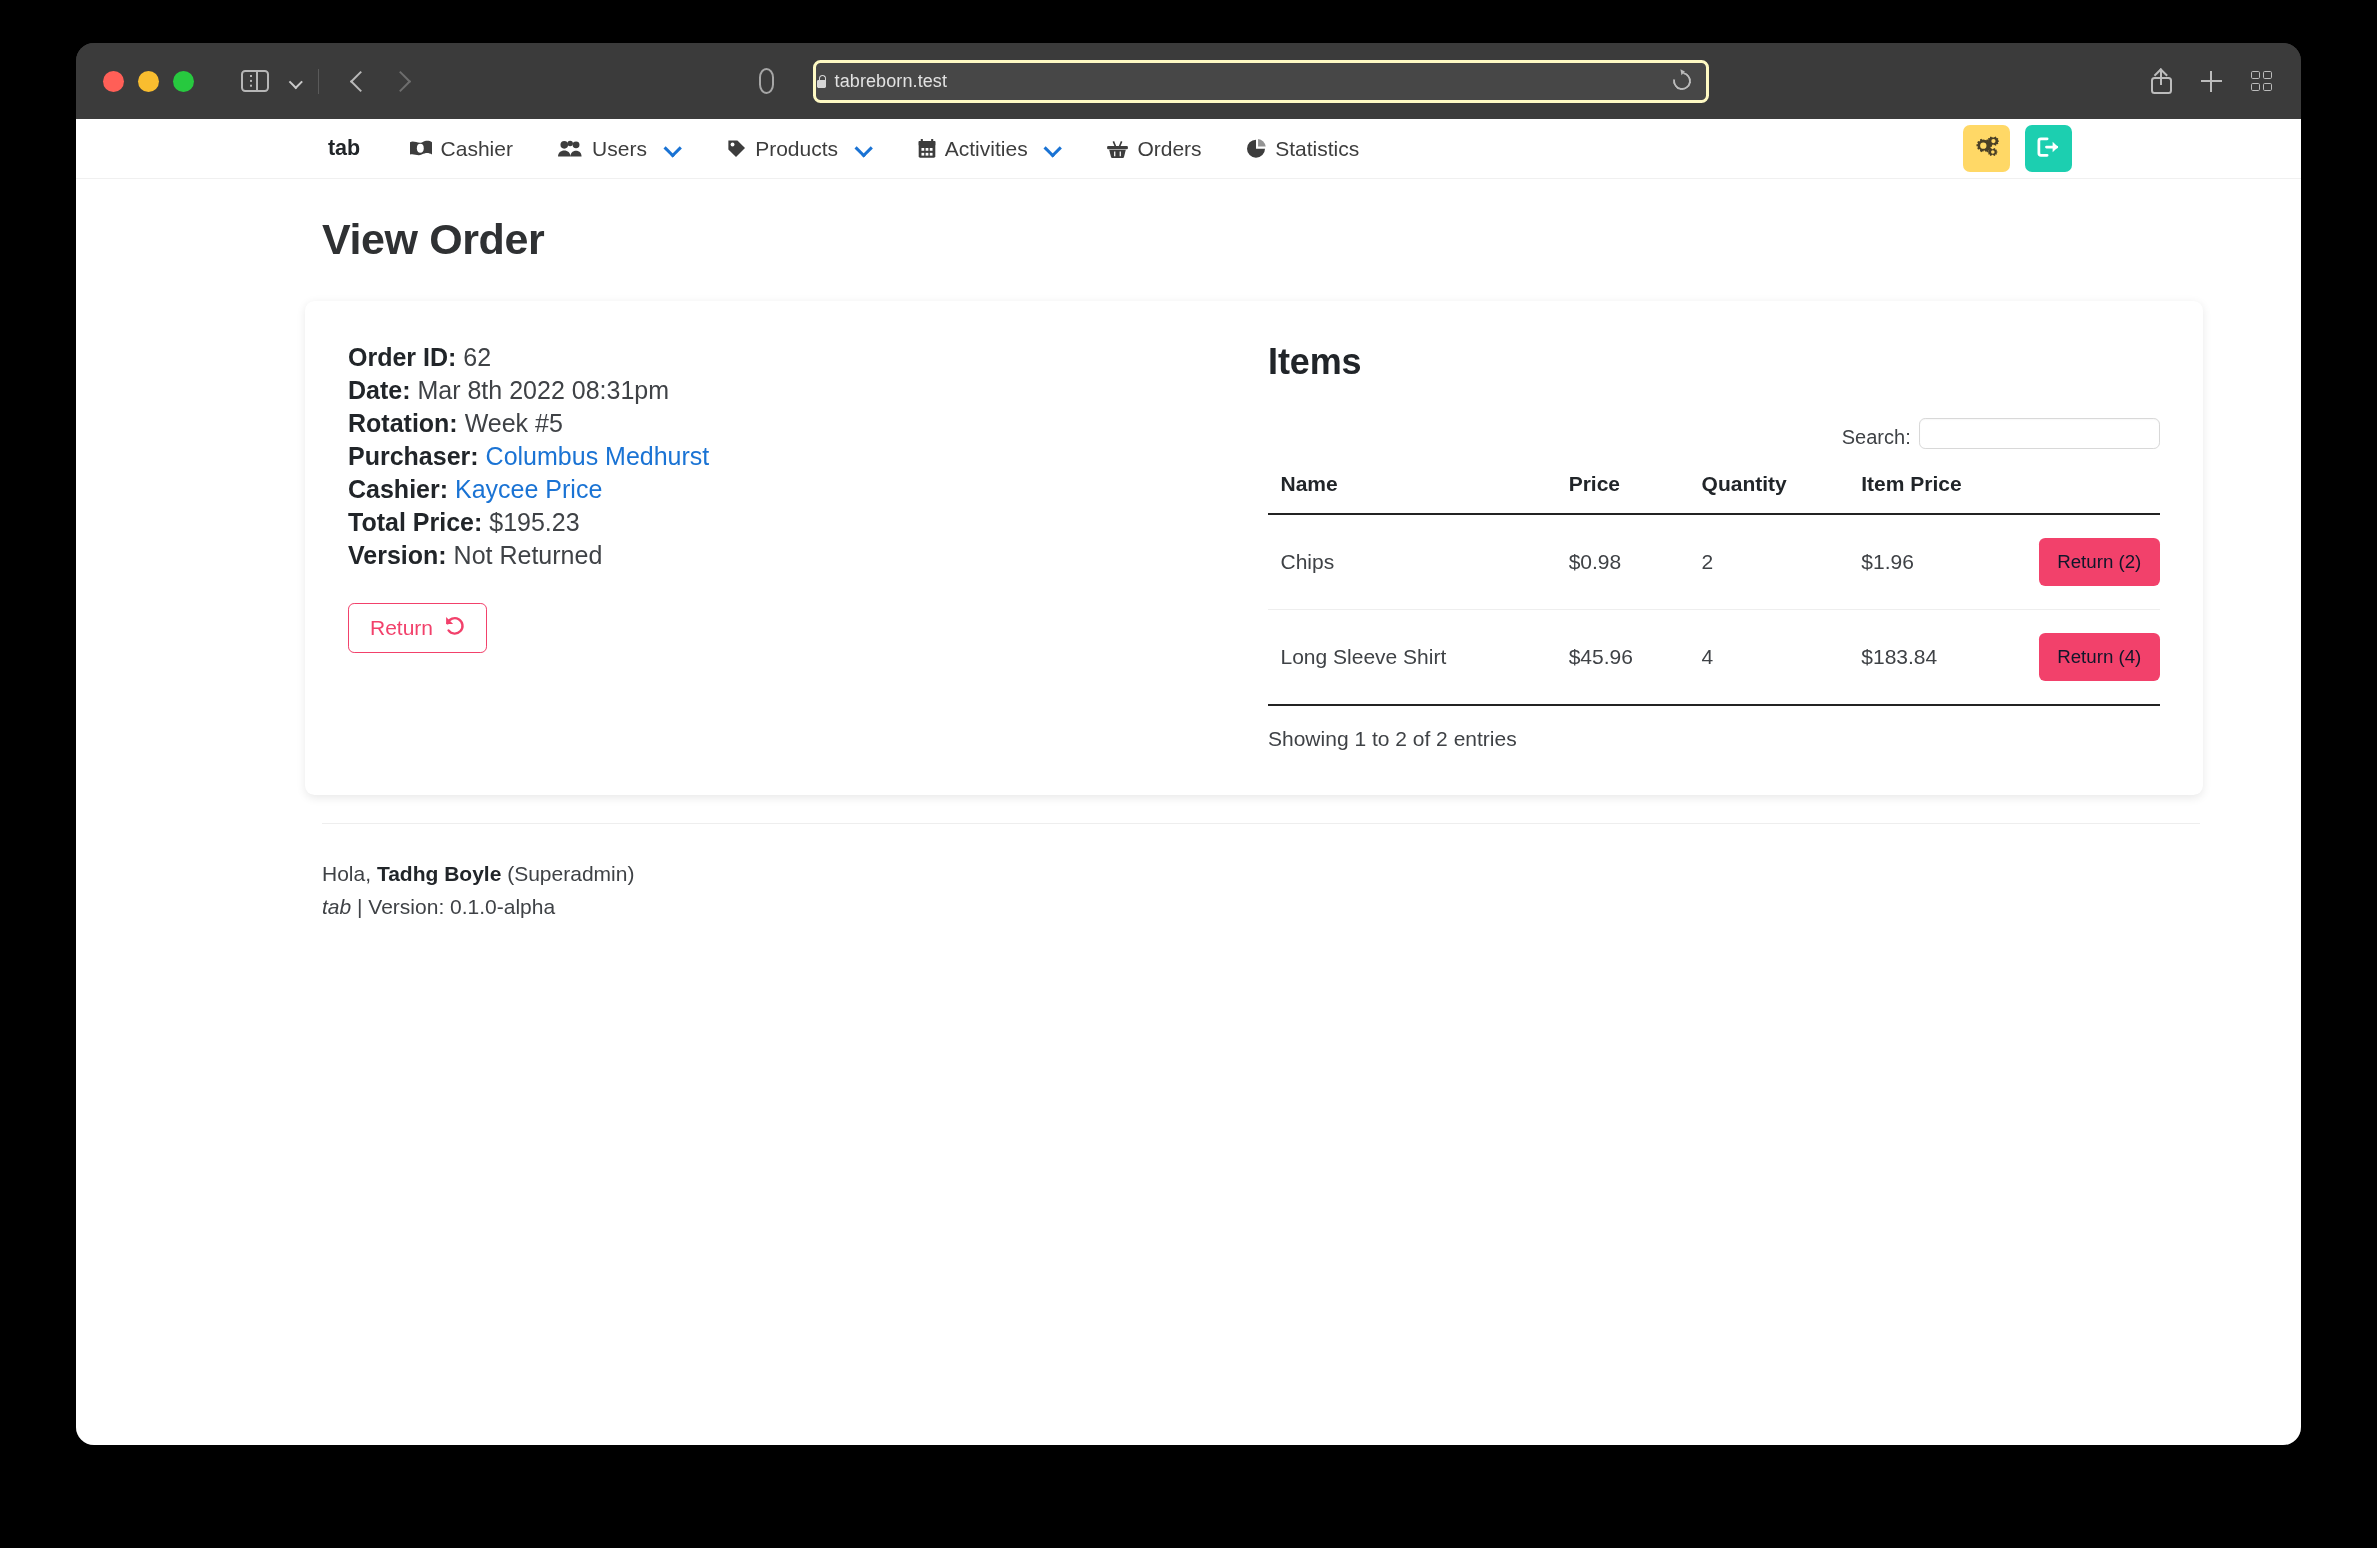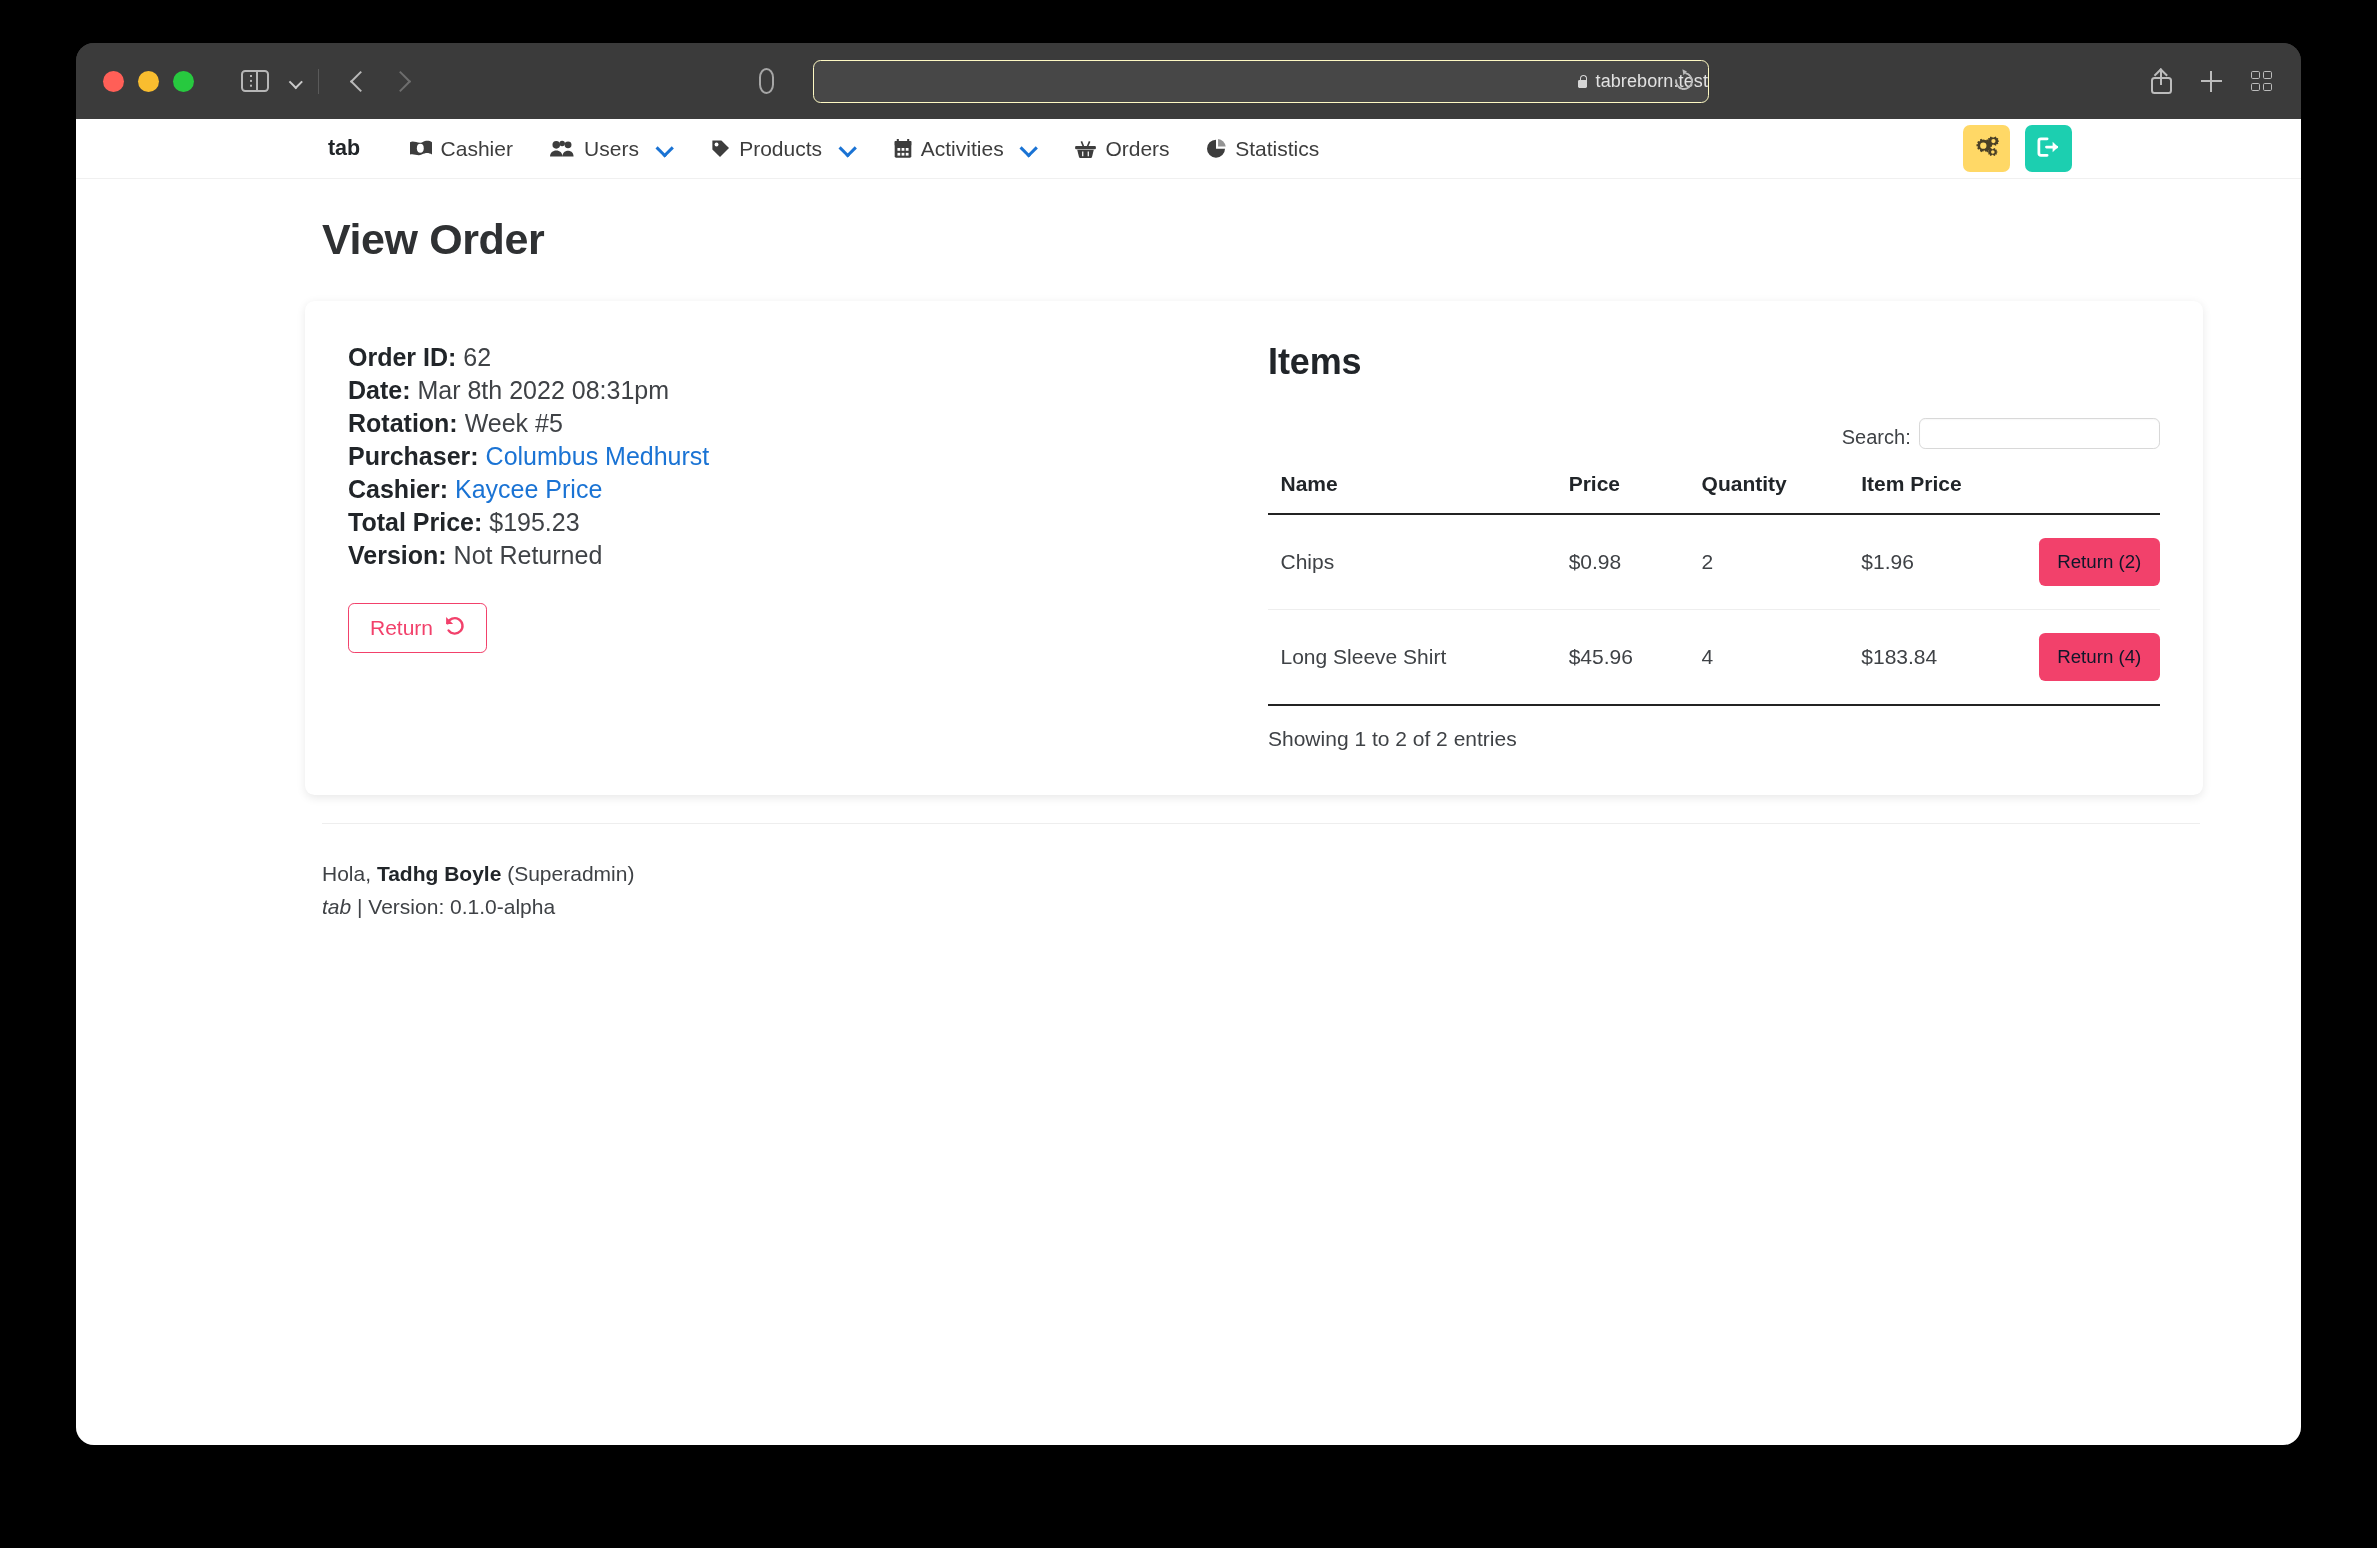--- a/index.html
+++ b/index.html
@@ -124,25 +124,25 @@
     border: 2.1px solid #a6a6a6;
     border-radius: 7.6px / 9.7px;
   }
 
   .url-bar {
     position: absolute;
     left: 737px;
     width: 896px;
     height: 43px;
     background: #474747;
-    border: 1px solid #fef9c3;
+    border: 3px solid #fef9c3;
     border-radius: 7.6px;
     display: flex;
     align-items: center;
-    justify-content: flex-end;
+    justify-content: flex-start;
     gap: 7.6px;
   }
   .lock-icon { position: relative; width: 11px; height: 14px; }
   .lock-icon::before {
     content: "";
     position: absolute;
     left: 1.4px; bottom: 0;
     width: 8.3px; height: 7.6px;
     background: #d6d6d6;
     border-radius: 1.4px;
@@ -248,21 +248,21 @@
     font-size: 21.5px;
     font-weight: bold;
     color: #212529;
     margin-left: 252px;
     letter-spacing: -0.1px;
   }
   .nav-items {
     display: flex;
     align-items: center;
     margin-left: 33px;
-    gap: 4px;
+    gap: 12px;
   }
   .nav-item {
     display: flex;
     align-items: center;
     gap: 9px;
     padding: 0 16.6px;
     font-size: 21px;
     color: #3d3d3d;
     white-space: nowrap;
     cursor: pointer;

